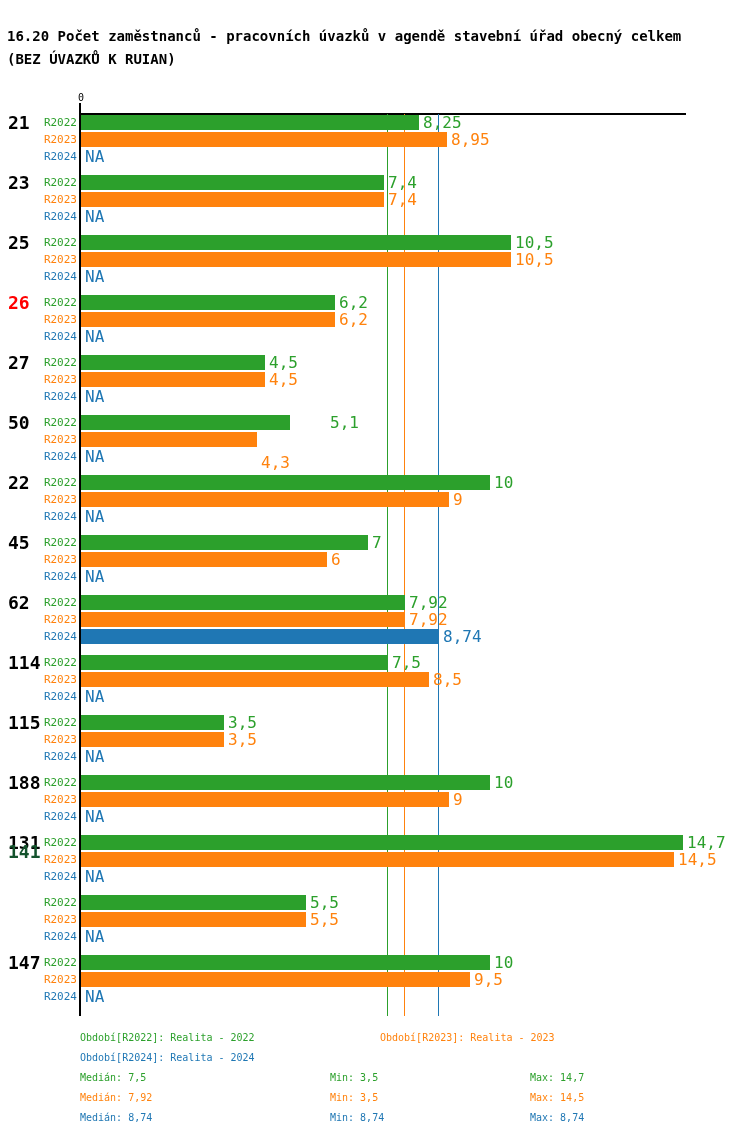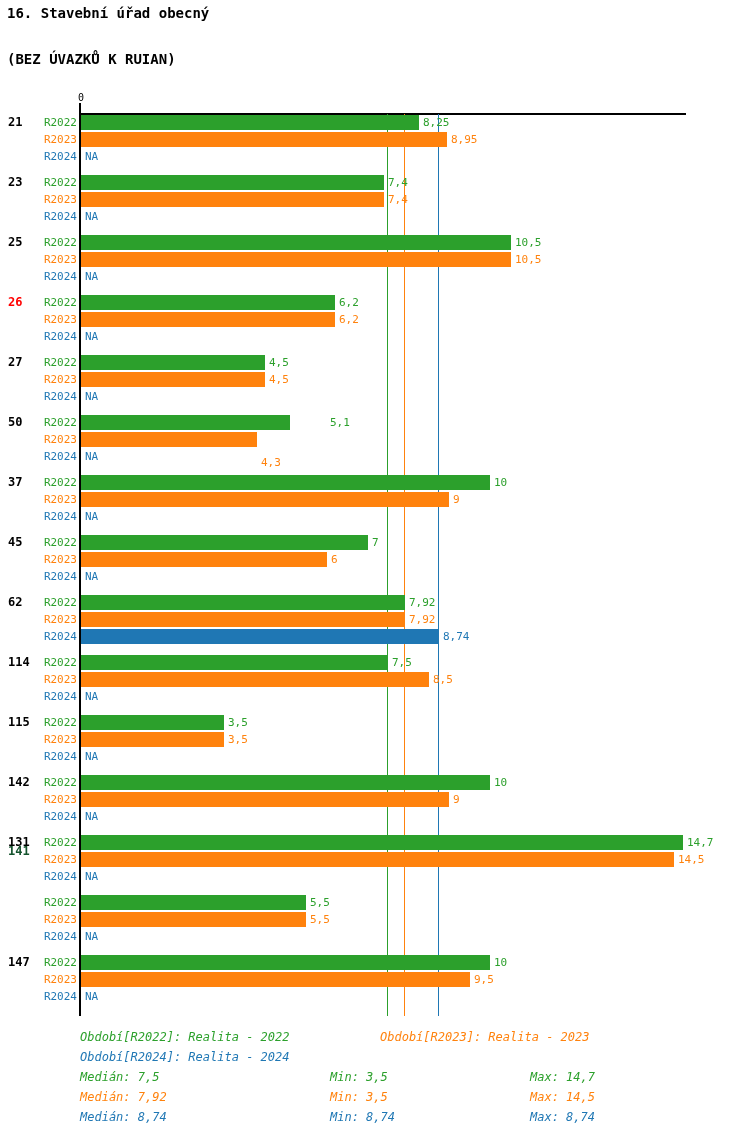--- a/index.html
+++ b/index.html
@@ -7,35 +7,35 @@
         font-family:"DejaVu Sans Mono",monospace;color:#000;}
   .title-line{position:absolute;left:7px;font-size:14px;font-weight:bold;line-height:17px;white-space:pre;}
   #title1{top:5px;}
   #title2{top:28px;}
   #title3{top:51px;}
   #meta{position:absolute;left:7px;top:72px;font-size:10px;line-height:12px;white-space:pre;}
   #zero-label{position:absolute;left:74px;top:92px;width:14px;text-align:center;font-size:10px;}
   #axis-h{position:absolute;left:80px;top:113px;width:606px;height:2px;background:#000;}
   #axis-v{position:absolute;left:79px;top:103px;width:2px;height:913px;background:#000;z-index:3;}
   .refline{position:absolute;top:114px;height:902px;width:1px;z-index:1;}
-  .cat{position:absolute;left:8px;width:36px;font-size:12px;font-weight:bold;line-height:15px;z-index:4;}
+  .cat{position:absolute;left:8px;width:36px;font-size:18px;font-weight:bold;line-height:15px;z-index:4;}
   .rlabel{position:absolute;left:20px;width:57px;text-align:right;font-size:11px;line-height:15px;z-index:4;}
   .bar{position:absolute;left:81px;height:15px;z-index:2;}
-  .vlabel{position:absolute;font-size:11px;line-height:15px;z-index:5;white-space:pre;}
-  .legend-entry{position:absolute;font-size:12px;line-height:13px;white-space:pre;font-style:italic;}
+  .vlabel{position:absolute;font-size:16px;line-height:15px;z-index:5;white-space:pre;}
+  .legend-entry{position:absolute;font-size:10px;line-height:13px;white-space:pre;}
   .col-a{left:80px;} .col-b{left:330px;} .col-c{left:530px;} .col-b2{left:380px;}
   .lrow0{top:1031px;} .lrow1{top:1051px;}
   .srow0{top:1071px;} .srow1{top:1091px;} .srow2{top:1111px;}
   .c2022{color:var(--c2022);} .c2023{color:var(--c2023);} .c2024{color:var(--c2024);}
 </style>
 </head>
 <body>
 
 <div id="page">
-  <div class="title-line" id="title1">16. Stavební úřad obecný</div>
+  <div class="title-line" id="title2">16.20 Počet zaměstnanců - pracovních úvazků v agendě stavební úřad obecný celkem</div>
   <div class="title-line" id="title3">(BEZ ÚVAZKŮ K RUIAN)</div>
 
   <div id="chart">
     <div id="zero-label">0</div>
     <div id="axis-h"></div>
     <div id="axis-v"></div>
   <div class="refline" style="left: 387px; background: rgb(44, 160, 44);"></div>
       <div class="refline" style="left: 404px; background: rgb(255, 130, 13);"></div>
       <div class="refline" style="left: 438px; background: rgb(31, 119, 180);"></div>
       <div class="cat" style="top: 115px; color: rgb(0, 0, 0);">21</div>
@@ -85,21 +85,21 @@
       <div class="vlabel" style="top: 389px; left: 85px; color: rgb(31, 119, 180);">NA</div>
       <div class="cat" style="top: 415px; color: rgb(0, 0, 0);">50</div>
       <div class="rlabel" style="top: 415px; color: rgb(44, 160, 44);">R2022</div>
       <div class="bar" style="top: 415px; width: 209px; background: rgb(44, 160, 44);"></div>
       <div class="vlabel" style="top: 415px; left: 294px; color: rgb(44, 160, 44); margin-left: 36px;">5,1</div>
       <div class="rlabel" style="top: 432px; color: rgb(255, 130, 13);">R2023</div>
       <div class="bar" style="top: 432px; width: 176px; background: rgb(255, 130, 13);"></div>
       <div class="vlabel" style="top: 455px; left: 261px; color: rgb(255, 130, 13);">4,3</div>
       <div class="rlabel" style="top: 449px; color: rgb(31, 119, 180);">R2024</div>
       <div class="vlabel" style="top: 449px; left: 85px; color: rgb(31, 119, 180);">NA</div>
-      <div class="cat" style="top: 475px; color: rgb(0, 0, 0);">37</div>
+      <div class="cat" style="top: 475px; color: rgb(0, 0, 0);">22</div>
       <div class="rlabel" style="top: 475px; color: rgb(44, 160, 44);">R2022</div>
       <div class="bar" style="top: 475px; width: 409px; background: rgb(44, 160, 44);"></div>
       <div class="vlabel" style="top: 475px; left: 494px; color: rgb(44, 160, 44);">10</div>
       <div class="rlabel" style="top: 492px; color: rgb(255, 130, 13);">R2023</div>
       <div class="bar" style="top: 492px; width: 368px; background: rgb(255, 130, 13);"></div>
       <div class="vlabel" style="top: 492px; left: 453px; color: rgb(255, 130, 13);">9</div>
       <div class="rlabel" style="top: 509px; color: rgb(31, 119, 180);">R2024</div>
       <div class="vlabel" style="top: 509px; left: 85px; color: rgb(31, 119, 180);">NA</div>
       <div class="cat" style="top: 535px; color: rgb(0, 0, 0);">45</div>
       <div class="rlabel" style="top: 535px; color: rgb(44, 160, 44);">R2022</div>
@@ -131,21 +131,21 @@
       <div class="vlabel" style="top: 689px; left: 85px; color: rgb(31, 119, 180);">NA</div>
       <div class="cat" style="top: 715px; color: rgb(0, 0, 0);">115</div>
       <div class="rlabel" style="top: 715px; color: rgb(44, 160, 44);">R2022</div>
       <div class="bar" style="top: 715px; width: 143px; background: rgb(44, 160, 44);"></div>
       <div class="vlabel" style="top: 715px; left: 228px; color: rgb(44, 160, 44);">3,5</div>
       <div class="rlabel" style="top: 732px; color: rgb(255, 130, 13);">R2023</div>
       <div class="bar" style="top: 732px; width: 143px; background: rgb(255, 130, 13);"></div>
       <div class="vlabel" style="top: 732px; left: 228px; color: rgb(255, 130, 13);">3,5</div>
       <div class="rlabel" style="top: 749px; color: rgb(31, 119, 180);">R2024</div>
       <div class="vlabel" style="top: 749px; left: 85px; color: rgb(31, 119, 180);">NA</div>
-      <div class="cat" style="top: 775px; color: rgb(0, 0, 0);">142</div>
+      <div class="cat" style="top: 775px; color: rgb(0, 0, 0);">188</div>
       <div class="rlabel" style="top: 775px; color: rgb(44, 160, 44);">R2022</div>
       <div class="bar" style="top: 775px; width: 409px; background: rgb(44, 160, 44);"></div>
       <div class="vlabel" style="top: 775px; left: 494px; color: rgb(44, 160, 44);">10</div>
       <div class="rlabel" style="top: 792px; color: rgb(255, 130, 13);">R2023</div>
       <div class="bar" style="top: 792px; width: 368px; background: rgb(255, 130, 13);"></div>
       <div class="vlabel" style="top: 792px; left: 453px; color: rgb(255, 130, 13);">9</div>
       <div class="rlabel" style="top: 809px; color: rgb(31, 119, 180);">R2024</div>
       <div class="vlabel" style="top: 809px; left: 85px; color: rgb(31, 119, 180);">NA</div>
       <div class="cat" style="top: 835px; color: rgb(0, 0, 0);">131</div>
       <div class="rlabel" style="top: 835px; color: rgb(44, 160, 44);">R2022</div>

